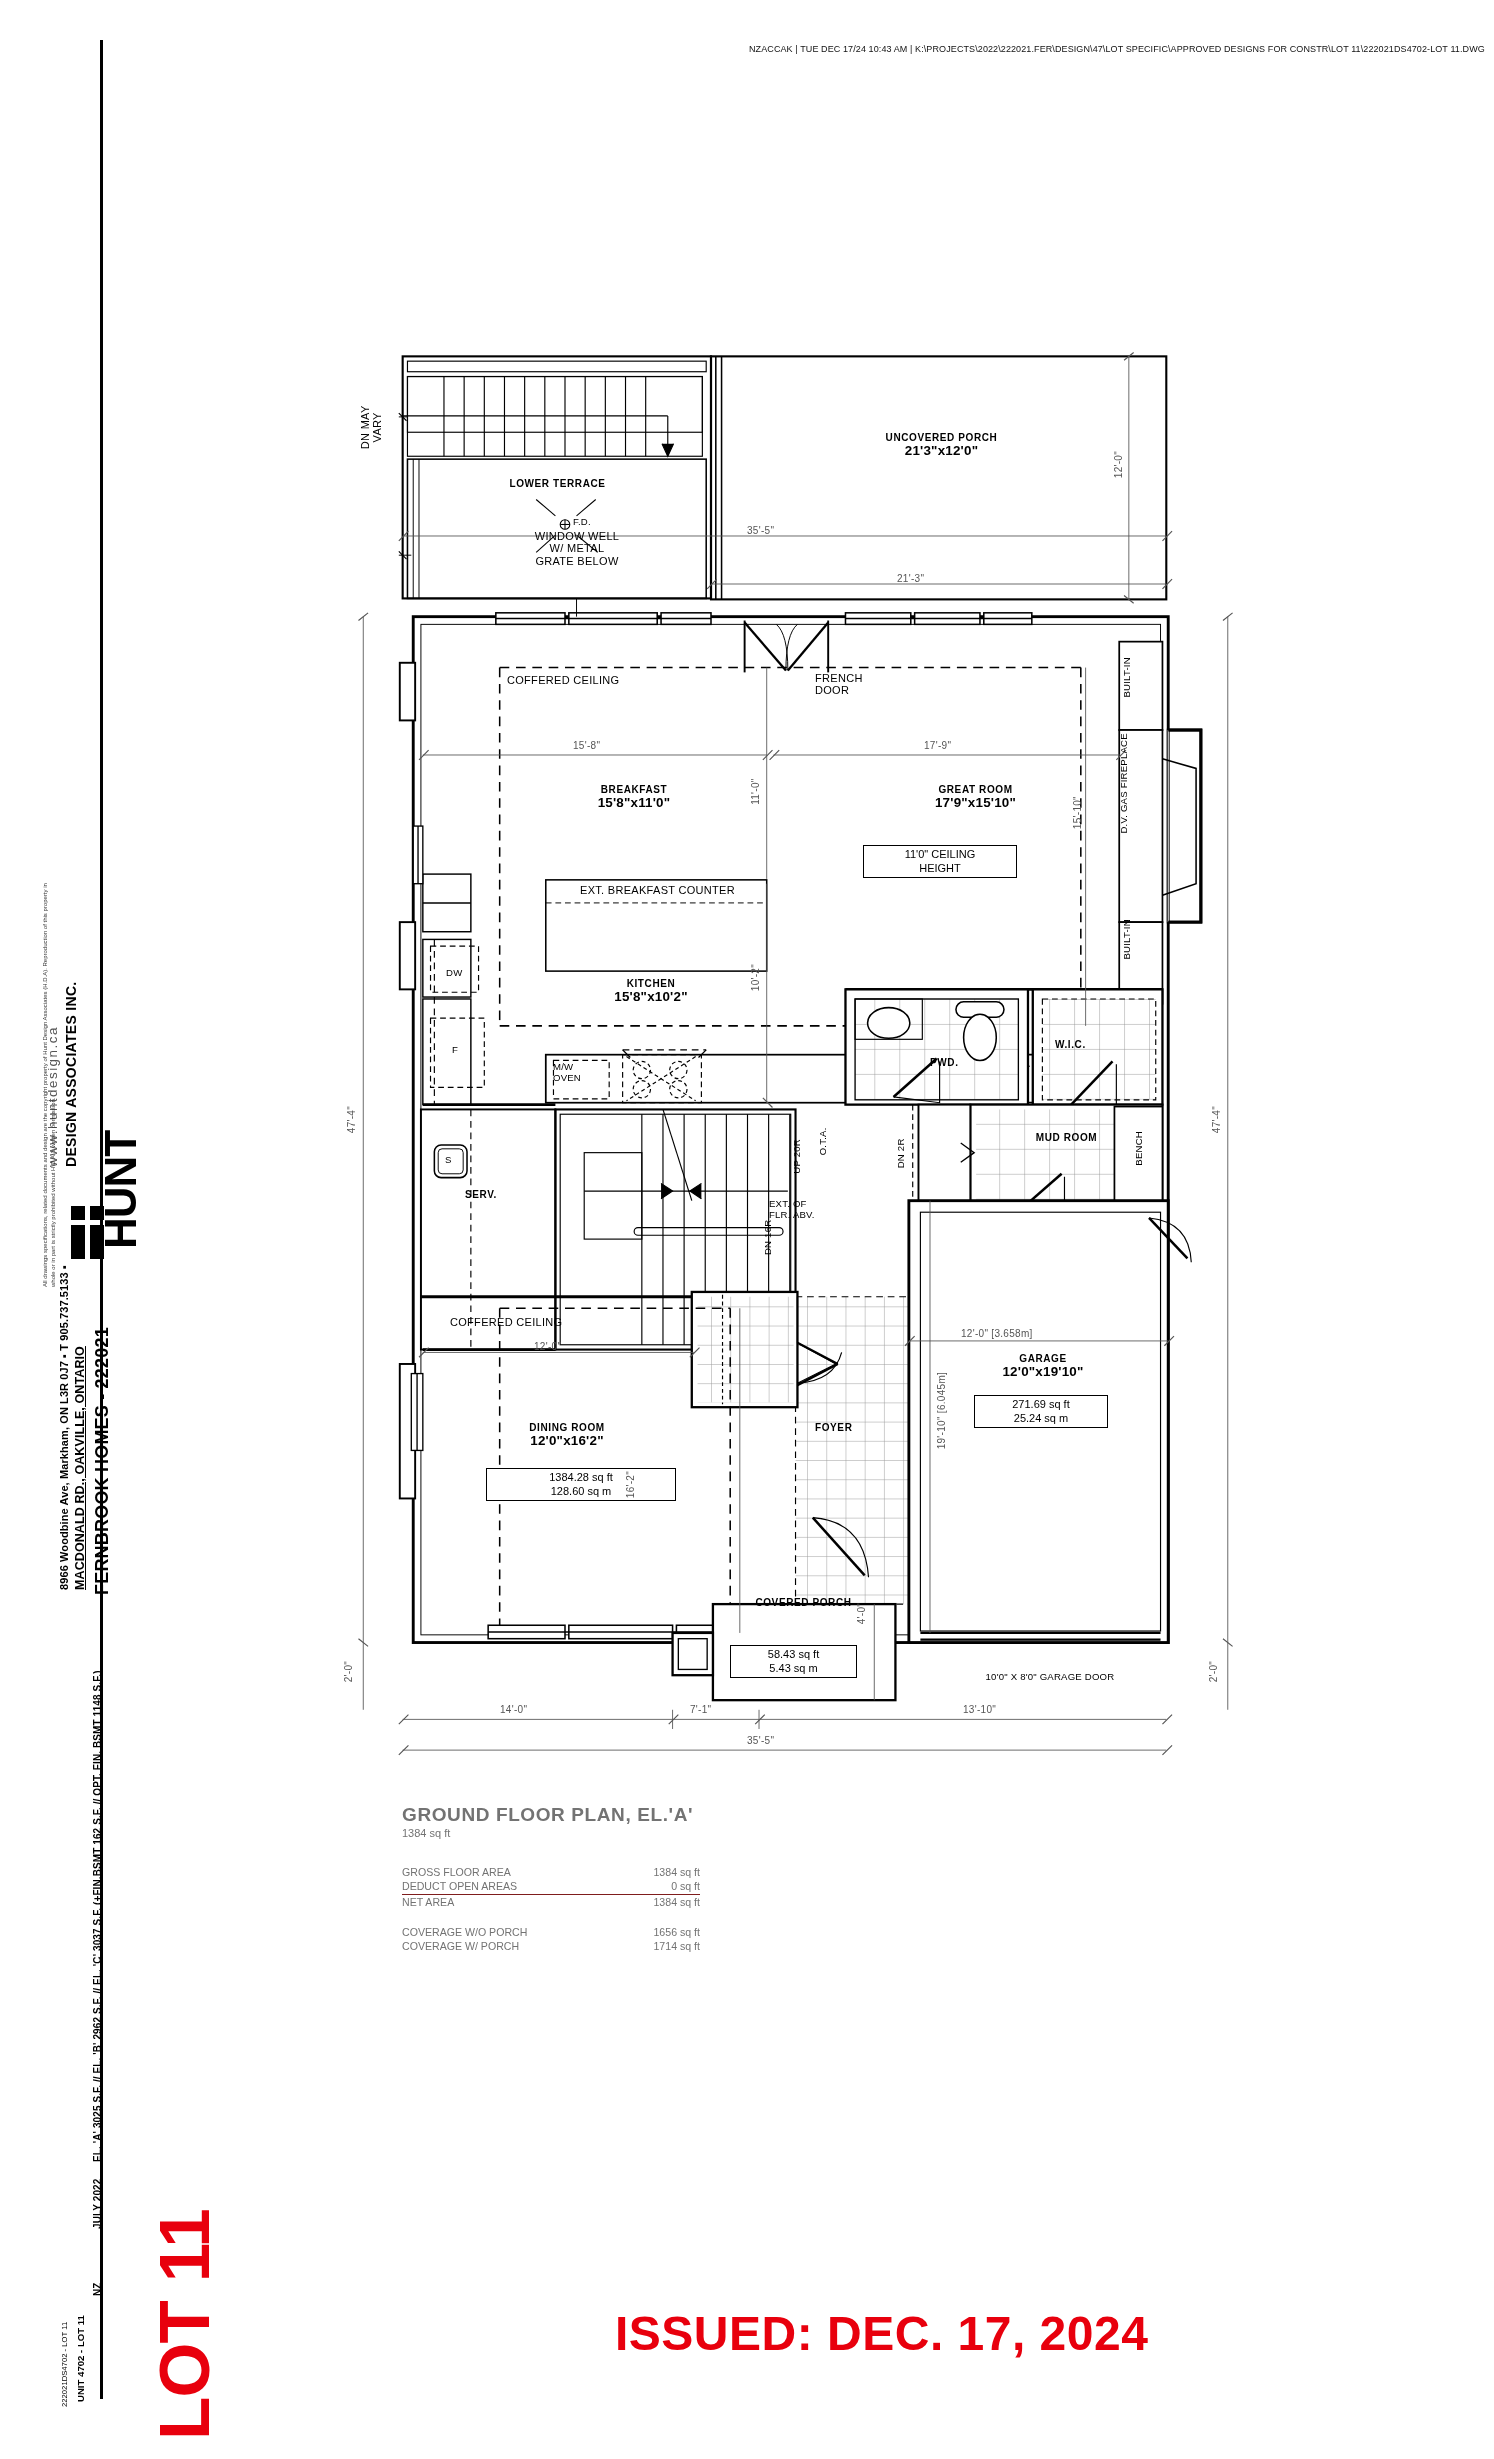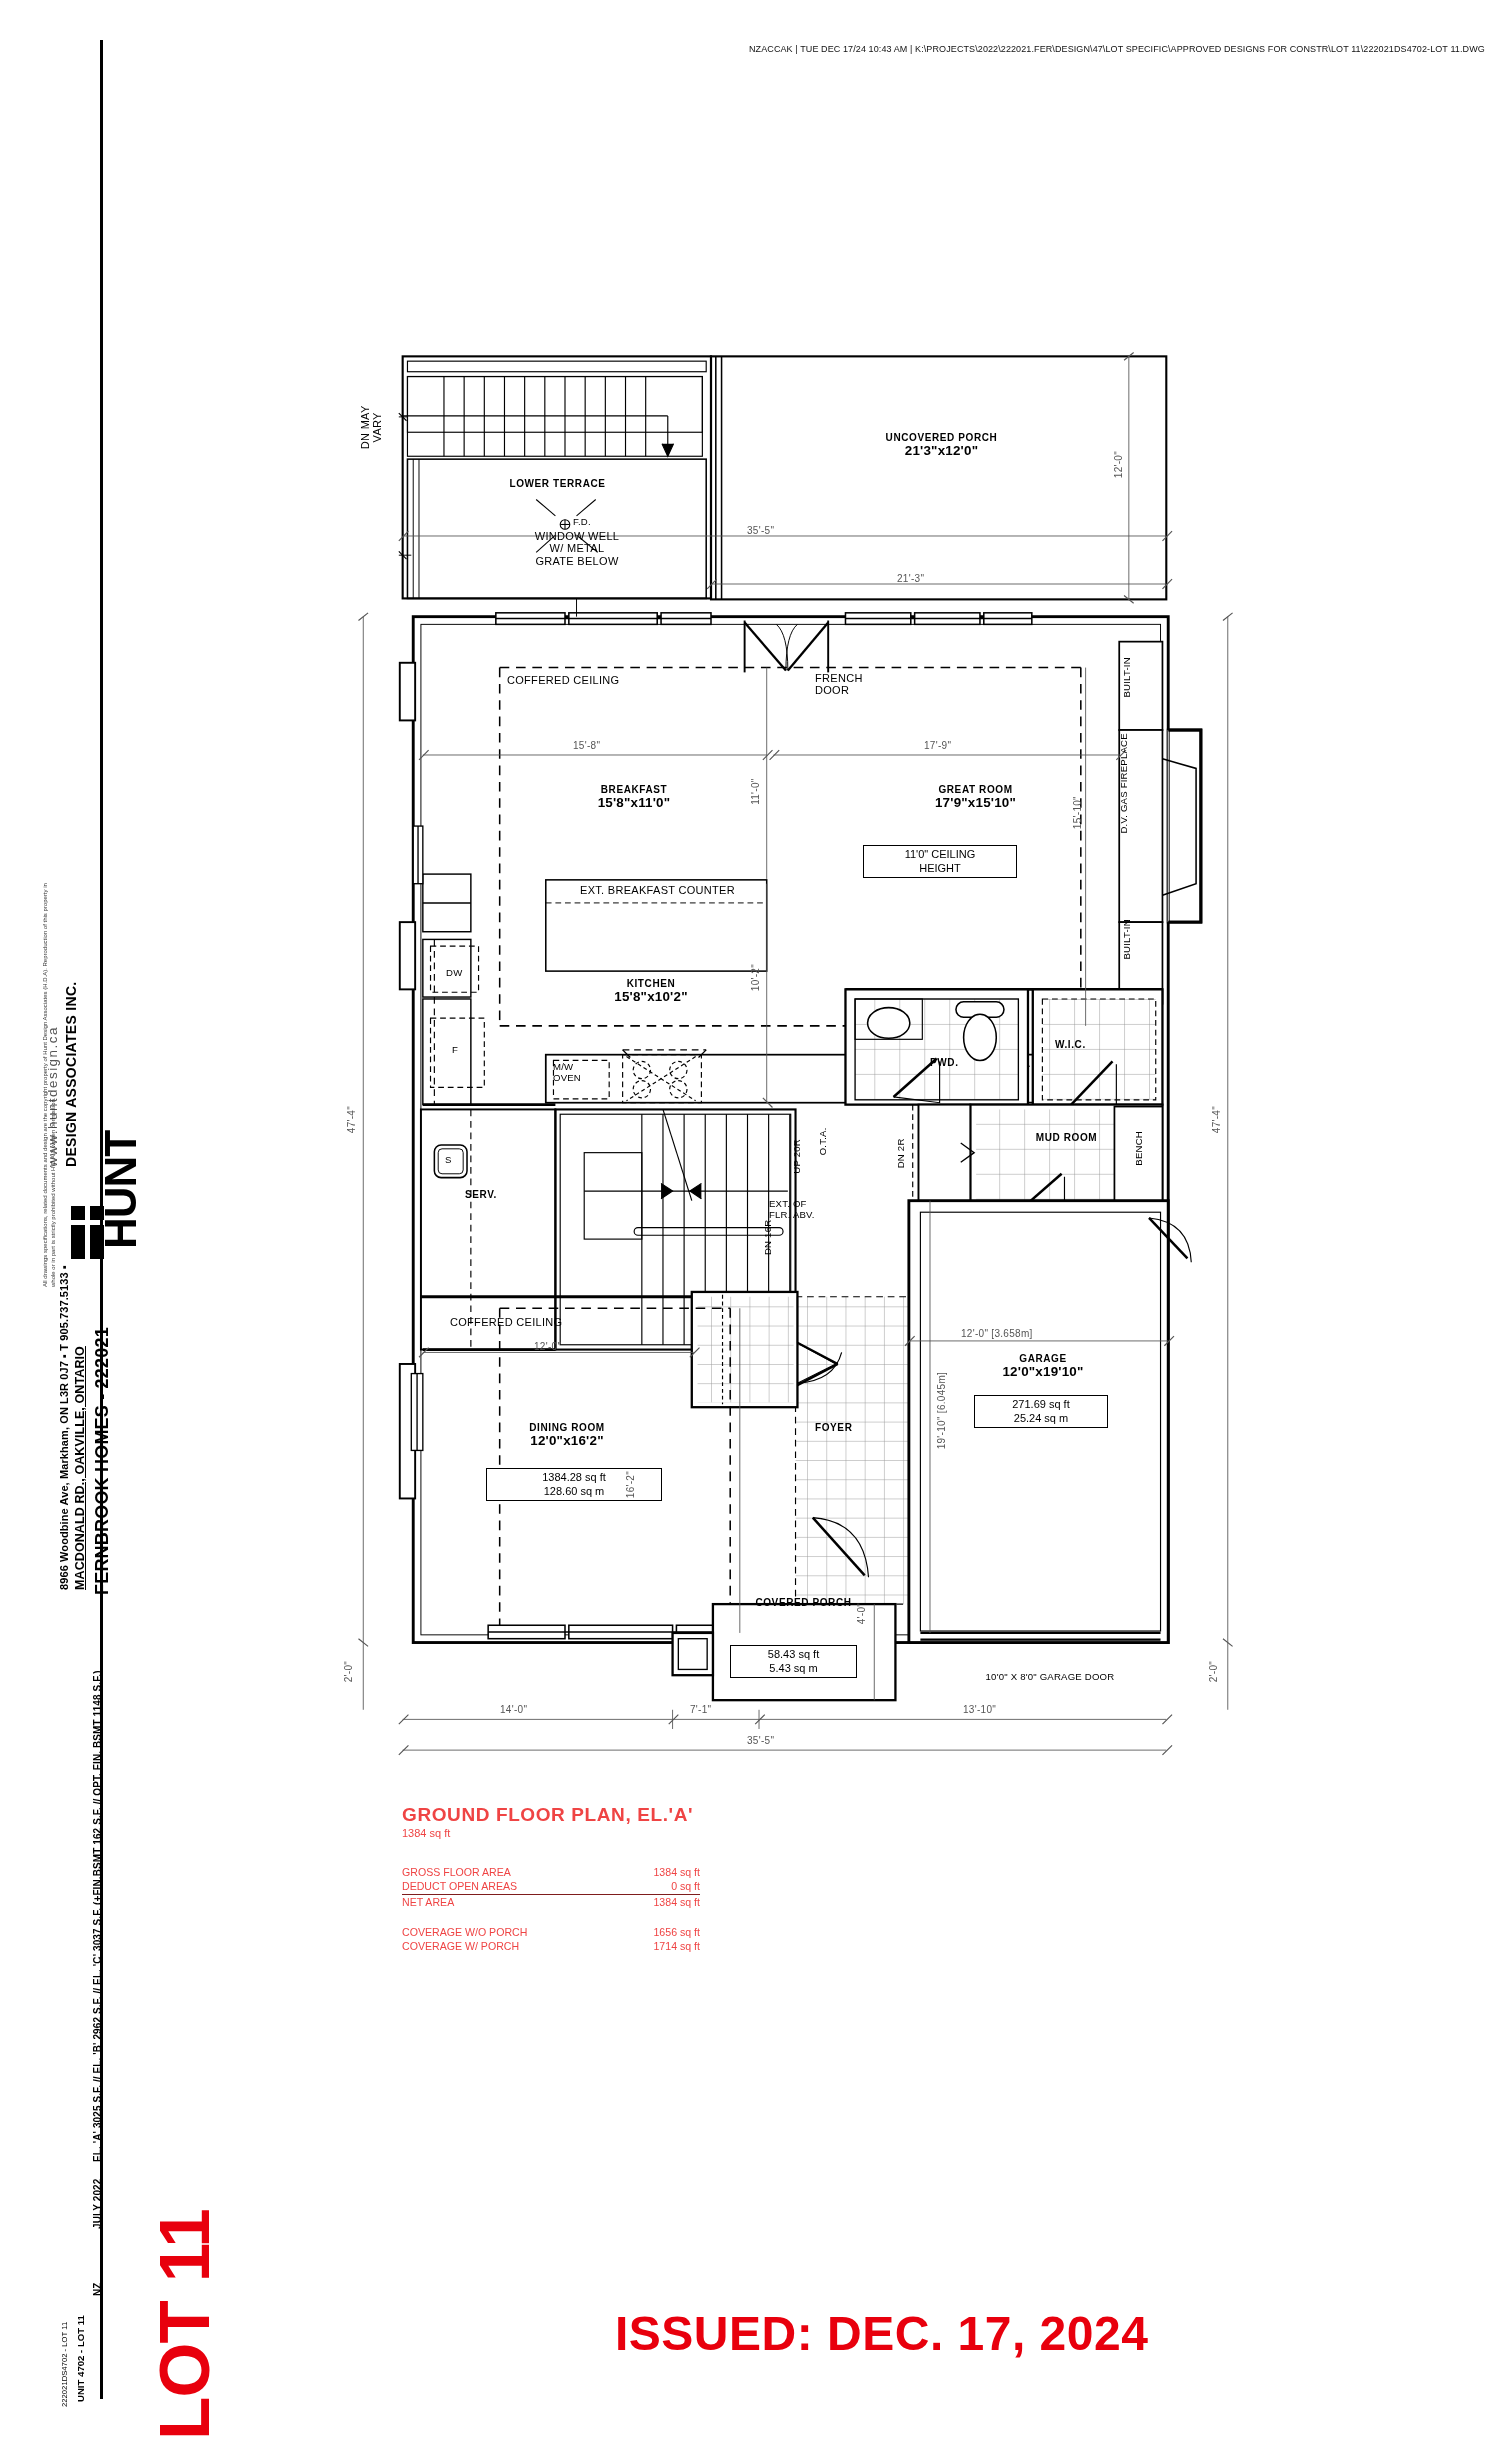--- a/index.html
+++ b/index.html
@@ -71,21 +71,21 @@
   .dim   { font-size:10px; color:#555; letter-spacing:0.3px; }
   .vrot  { transform-origin:50% 50%; }
 
   .boxlabel {
     position:absolute; border:1.5px solid #000; background:#fff;
     text-align:center; font-size:11px; line-height:1.25; padding:1.9px 4.8px;
     white-space:nowrap;
   }
 
   
-  #sched { position:absolute; left:402px; top:1804px; color:#ef4444; }
+  #sched { position:absolute; left:402px; top:1804px; color:#737373; }
   #sched-title { font-size:19px; font-weight:bold; letter-spacing:0.6px; }
   #sched-sub { font-size:11px; margin-top:1px; }
   .sched-row { display:flex; font-size:10.6px; line-height:14.4px; width:298px; }
   .sched-row .lbl { flex:1; }
   .sched-row .val { width:104px; text-align:right; }
   .sched-rule { border-bottom:1px solid #7f1d1d; }
 </style>
 </head>
 <body>
 
@@ -534,21 +534,21 @@
 <div class="rlabel note-sm" style="left:769px; top:1199px; white-space:pre-line; text-align:left;">EXT. OF
 FLR. ABV.</div>
 
 <div class="rlabel note" style="left:450px; top:1316px;">COFFERED CEILING</div>
 <div class="rlabel dim" style="left:534px; top:1341px;">12'-0"</div>
 
 <div class="rlabel" style="left:471px; top:1422px; width:192px;">
   <div class="rname">DINING ROOM</div>
   <div class="rdim">12'0"x16'2"</div>
 </div>
-<div class="boxlabel" style="left:486px; top:1468px; width:176px; white-space:pre-line;">1384.28 sq ft
+<div class="boxlabel" style="left:486px; top:1468px; width:190px; white-space:pre-line;">1384.28 sq ft
 128.60 sq m</div>
 <div class="rlabel dim" style="left:617px; top:1479px;">
   <span class="vrot" style="display:inline-block; transform:rotate(-90deg);">16'-2"</span>
 </div>
 
 <div class="rlabel rname" style="left:815px; top:1422px;">FOYER</div>
 
 <div class="rlabel" style="left:719px; top:1597px; width:169px;">
   <div class="rname" style="white-space:pre-line;">COVERED PORCH</div>
 </div>

